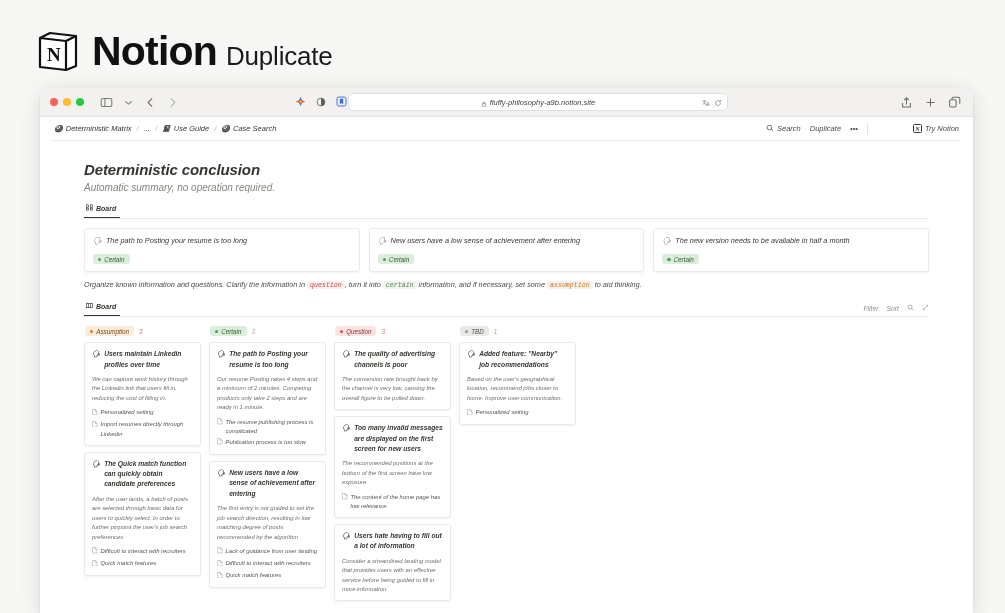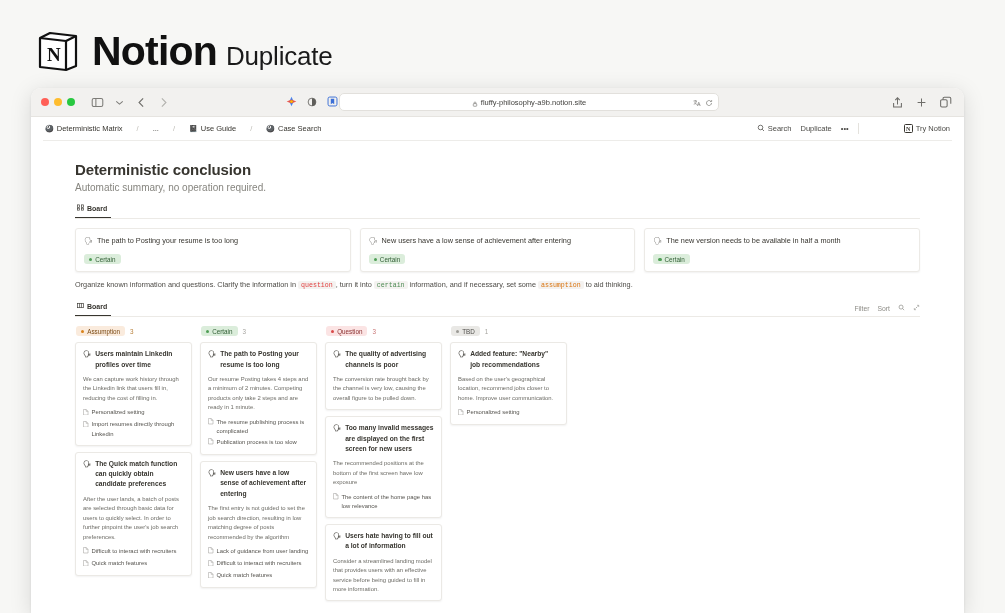--- a/index.html
+++ b/index.html
@@ -12,26 +12,27 @@
 
   
   .hero { padding: 14px 0 0 36px; display: flex; align-items: center; gap: 12px; height: 88px; }
   .notion-cube { width: 44px; height: 44px; position: relative; }
   .brand-text { display: flex; align-items: baseline; gap: 9px; }
   .brand-name { font-size: 41px; font-weight: 700; color: #111; letter-spacing: -0.8px; }
   .brand-sub  { font-size: 26px; font-weight: 400; color: #1a1a1a; letter-spacing: -0.2px; }
 
   
   .browser {
-    position: absolute; left: 31px; top: 88px;
+    position: absolute; left: 40px; top: 88px;
     width: 933px; height: 525px;
     background: #ffffff;
     border-radius: 10px 10px 0 0;
     box-shadow: 0 4px 22px rgba(0,0,0,0.13), 0 1px 3px rgba(0,0,0,0.08);
     overflow: hidden;
+    font-style: italic;
   }
   .chrome-bar {
     height: 29px; background: #f2f1ef;
     display: flex; align-items: center; padding: 0 10px;
     border-bottom: 1px solid #e6e4e0;
     position: relative;
   }
   .traffic { display: flex; gap: 5px; align-items: center; }
   .dot { width: 8px; height: 8px; border-radius: 50%; }
   .dot.r { background: #ff5f57; } .dot.y { background: #febc2e; } .dot.g { background: #28c840; }
@@ -49,21 +50,21 @@
   .url-text { font-size: 7.5px; color: #43423f; }
   .urlbar-right { position: absolute; right: 5px; display: flex; gap: 4px; align-items: center; }
 
   .chrome-right { position: absolute; right: 12px; display: flex; align-items: center; gap: 11px; color: #6e6d69; }
 
   
   .notion-top {
     height: 23px; background: #fff; display: flex; align-items: center;
     padding: 0 14px; font-size: 7.5px; color: #3b3a37;
   }
-  .crumbs { display: flex; align-items: flex-end; gap: 14px; }
+  .crumbs { display: flex; align-items: flex-end; gap: 5px; }
   .crumb { display: flex; align-items: center; gap: 3px; color: #37352f; }
   .crumb-sep { color: #bfbdb6; }
   .crumb-emoji { font-size: 7px; }
   .topbar-right { margin-left: auto; display: flex; align-items: center; gap: 9px; color: #4b4a46; }
   .tb-item { display: flex; align-items: center; gap: 3px; cursor: pointer; }
   .vdiv { width: 1px; height: 11px; background: #e4e2dd; }
   .try-notion {
     display: flex; align-items: center; gap: 3px; margin-left: 36px;
   }
   .mini-logo {

